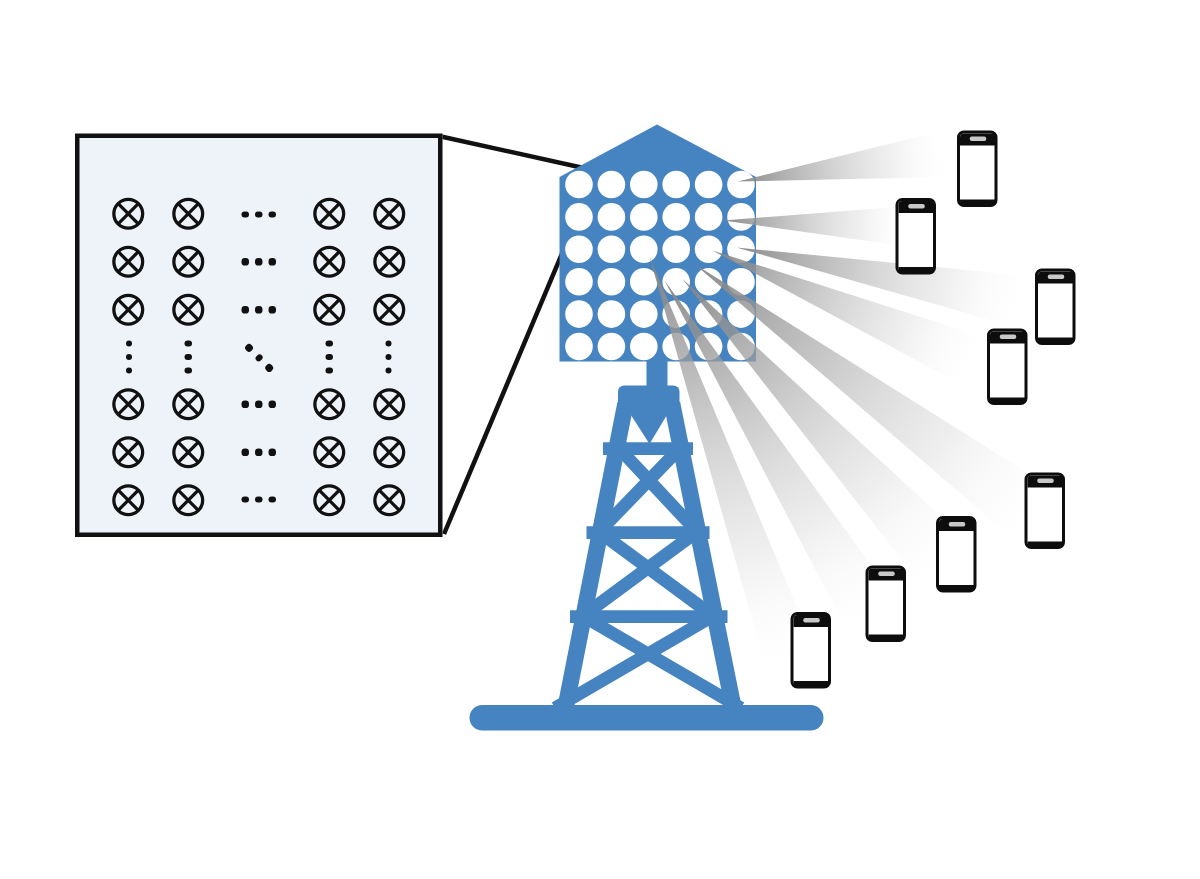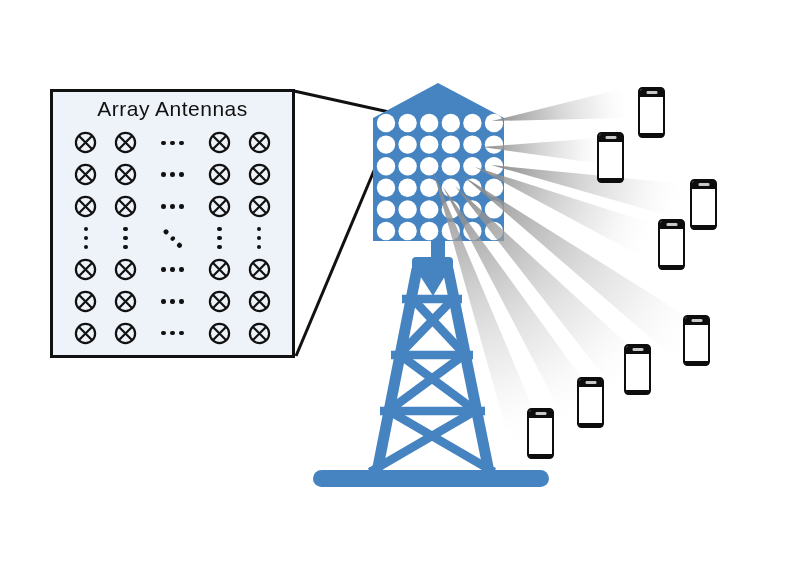--- a/index.html
+++ b/index.html
@@ -175,21 +175,20 @@
       <line x1="456" y1="296" x2="396" y2="358" stroke-width="8.5"></line>
       <line x1="396" y1="352" x2="480" y2="414" stroke-width="8.5"></line>
       <line x1="468" y1="352" x2="384" y2="414" stroke-width="8.5"></line>
       <line x1="384" y1="408" x2="494" y2="472" stroke-width="8.5"></line>
       <line x1="480" y1="408" x2="370" y2="472" stroke-width="8.5"></line>
       <rect x="313" y="470" width="236" height="17" rx="8.5" stroke="none"></rect>
     </g>
   </svg>
 
   <div class="callout">
-    <div class="callout-title">Array Antennas</div>
     <div id="antenna-grid" class="antenna-grid">
         <div class="cell">
           <svg width="23" height="23" viewBox="0 0 23 23">
             <circle cx="11.5" cy="11.5" r="9.6" fill="none" stroke="#111" stroke-width="2.2"></circle>
             <line x1="4.8" y1="4.8" x2="18.2" y2="18.2" stroke="#111" stroke-width="2.2"></line>
             <line x1="18.2" y1="4.8" x2="4.8" y2="18.2" stroke="#111" stroke-width="2.2"></line>
           </svg>
         </div>
         <div class="cell">
           <svg width="23" height="23" viewBox="0 0 23 23">

